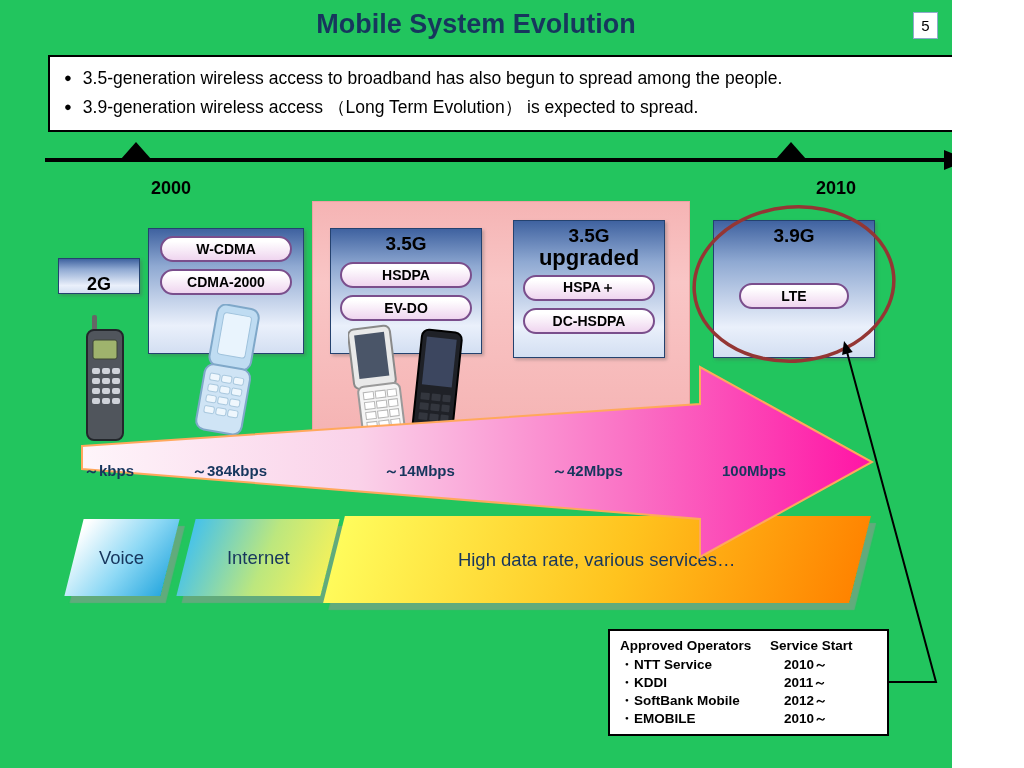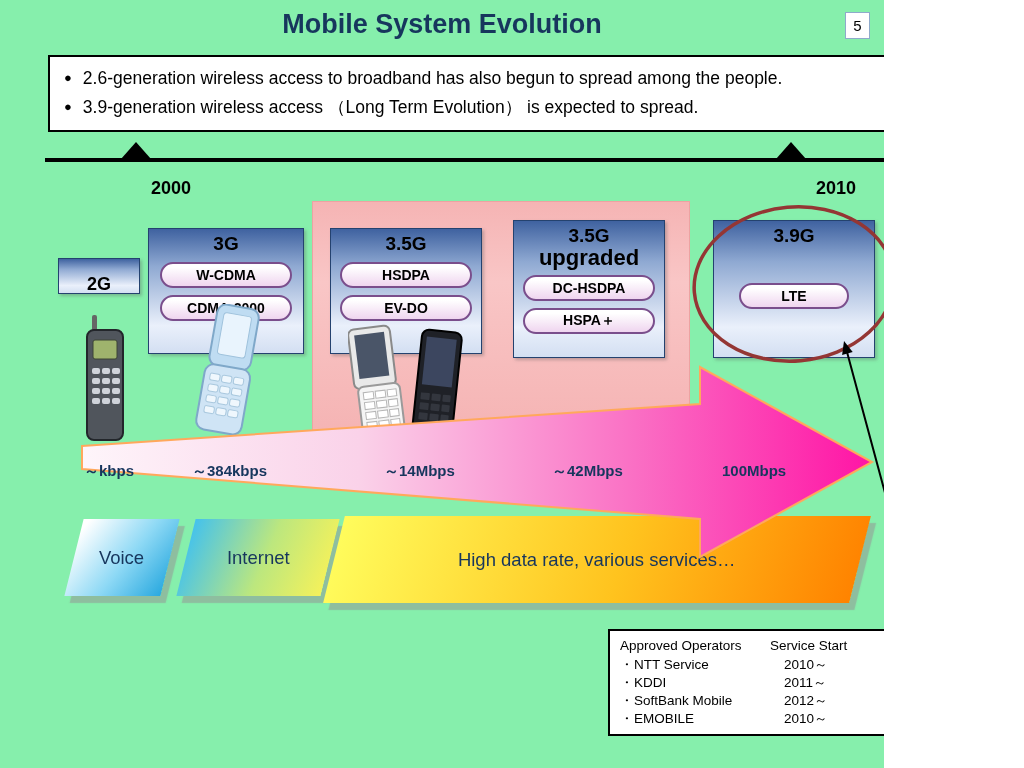--- a/index.html
+++ b/index.html
@@ -1,17 +1,17 @@
 <!DOCTYPE html>
 <html><head>
 <meta charset="utf-8">
 <style>
   * { margin:0; padding:0; box-sizing:border-box; }
   html,body { width:1024px; height:768px; background:#ffffff; font-family:"Liberation Sans", sans-serif; }
-  .slide { position:relative; width:884px; height:768px; background:#86efac; overflow:hidden; }
+  .slide { position:relative; width:952px; height:768px; background:#22c55e; overflow:hidden; }
 
   .title { position:absolute; top:9px; left:0; width:100%; text-align:center;
            font-size:27px; font-weight:bold; color:#17365D; }
   .page-num { position:absolute; top:12px; right:14px; width:25px; height:27px;
               border:1px solid #8FAACB; background:#fff; font-size:15px; color:#000;
               display:flex; align-items:center; justify-content:center; }
 
   .bullet-box { position:absolute; left:48px; top:55px; width:917px; height:77px;
                 border:2px solid #000; background:#fff; padding:8px 14px;
                 display:flex; flex-direction:column; justify-content:space-around; }
@@ -55,39 +55,39 @@
   .banner > span { transform:skewX(14deg); white-space:nowrap; }
   .banner-voice    { left:74px;  top:519px; width:96px;  height:77px;
             background:linear-gradient(120deg,#FFFFFF 5%,#8ED9F5 55%,#2AA9DF 100%); }
   .banner-internet { left:186px; top:519px; width:144px; height:77px;
             background:linear-gradient(100deg,#45C2EC 0%,#BCE77E 55%,#F4F15B 100%); }
   .banner-services { left:334px; top:516px; width:526px; height:87px;
             background:linear-gradient(95deg,#FFFC5C 0%,#FFC31E 55%,#FF8300 100%); }
 
   .op-box { position:absolute; left:608px; top:629px; width:281px; height:107px;
             border:2px solid #000; background:#fff; padding:7px 10px 0;
-            z-index:8; font-weight:normal; font-size:13.5px; color:#000; }
+            z-index:8; font-weight:bold; font-size:13.5px; color:#000; }
   .op-header { display:flex; margin-bottom:3px; }
   .op-header .oph-left { width:150px; }
   .op-row { display:flex; line-height:18px; }
   .op-bullet { width:14px; }
   .op-name { width:150px; }
 </style>
 </head>
 <body>
 
 <div class="slide">
 
   <div class="title">Mobile System Evolution</div>
   <div class="page-num">5</div>
 
   <div class="bullet-box">
     <div class="bullet-line">
       <span class="bullet-dot">●</span>
-      <span>2.6-generation wireless access to broadband has also begun to spread among the people.</span>
+      <span>3.5-generation wireless access to broadband has also begun to spread among the people.</span>
     </div>
     <div class="bullet-line">
       <span class="bullet-dot">●</span>
       <span>3.9-generation wireless access （Long Term Evolution） is expected to spread.</span>
     </div>
   </div>
 
   <svg class="timeline-svg" width="1024" height="40">
     <line x1="45" y1="20" x2="946" y2="20" stroke="#000" stroke-width="4"></line>
     <polygon points="944,10 968,20 944,30" fill="#000"></polygon>
@@ -97,36 +97,35 @@
   <div class="year" style="left:103px">2000</div>
   <div class="year" style="left:768px">2010</div>
 
   <div class="pink-panel"></div>
 
   <div class="gen-box gen-2g">
     <div class="gen-label">2G</div>
   </div>
 
   <div class="gen-box gen-3g">
-    <div class="gen-label">3G</div>
     <div class="pill">W-CDMA</div>
     <div class="pill">CDMA-2000</div>
   </div>
 
   <div class="gen-box gen-35">
     <div class="gen-label">3.5G</div>
     <div class="pill">HSDPA</div>
     <div class="pill">EV-DO</div>
   </div>
 
   <div class="gen-box gen-35u">
     <div class="gen-label">3.5G</div>
     <div class="gen-label2">upgraded</div>
+    <div class="pill">HSPA＋</div>
     <div class="pill">DC-HSDPA</div>
-    <div class="pill">HSPA＋</div>
   </div>
 
   <div class="gen-box gen-39">
     <div class="gen-label">3.9G</div>
     <div class="pill">LTE</div>
   </div>
 
   <svg class="phone" style="left:84px; top:314px" width="44" height="128">
     <rect x="8" y="1" width="5" height="20" rx="2" fill="#666"></rect>
     <rect x="3" y="16" width="36" height="110" rx="7" fill="#50555C" stroke="#23262B" stroke-width="2"></rect>

